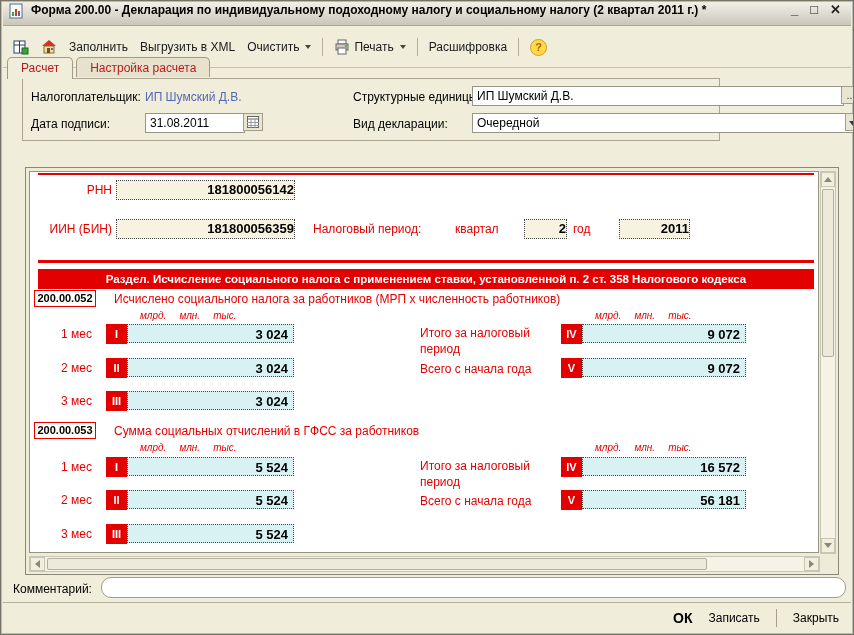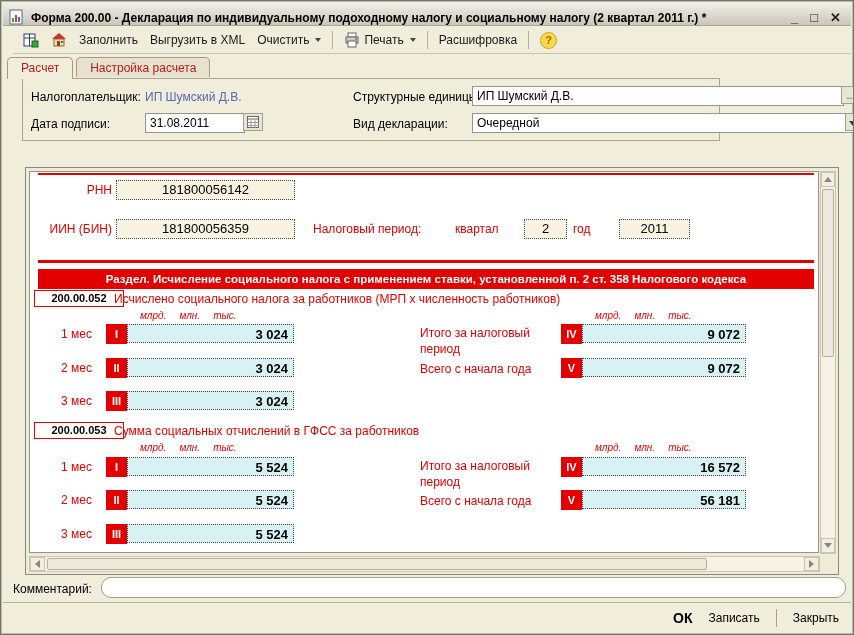--- a/index.html
+++ b/index.html
@@ -2,27 +2,27 @@
 <html><head>
 <meta charset="utf-8">
 <style>
   html,body{margin:0;padding:0;background:#808080;}
   #window{width:854px;height:635px;position:relative;background:#f0edda;border:1px solid #75746a;
     box-sizing:border-box;font-family:"Liberation Sans",sans-serif;overflow:hidden;
     box-shadow:inset 0 0 0 1px #babab0;}
   
   .titlebar{position:absolute;left:2px;top:2px;right:2px;height:23px;
     background:linear-gradient(#f0eee7,#cac6b9);border-bottom:1px solid #a9a599;
-    display:flex;align-items:flex-end;gap:6px;padding:0 6px;box-sizing:border-box;}
+    display:flex;align-items:flex-start;gap:6px;padding:0 6px;box-sizing:border-box;}
   .title-text{flex:1;font-size:12px;font-weight:bold;color:#000;white-space:nowrap;overflow:hidden;}
   .win-controls{display:flex;gap:12px;align-items:center;padding-right:4px;}
   .win-glyph{font-size:13px;font-weight:bold;color:#222;line-height:14px;cursor:default;}
   
-  .toolbar{position:absolute;left:2px;top:26px;right:2px;height:27px;display:flex;align-items:center;
-    gap:2px;padding:0 5px;border-bottom:1px solid #c6c2af;box-sizing:border-box;margin-left:10px;}
+  .toolbar{position:absolute;left:2px;top:26px;right:2px;height:41px;display:flex;align-items:center;
+    gap:2px;padding:0 5px;border-bottom:1px solid #c6c2af;box-sizing:border-box;}
   .tb-btn{display:flex;align-items:center;gap:4px;font-size:12px;color:#1a1a1a;padding:3px 5px;border-radius:3px;}
   .tb-sep{width:1px;height:18px;background:#b3ae9b;margin:0 4px;}
   .arr{width:0;height:0;border-left:3px solid transparent;border-right:3px solid transparent;border-top:4px solid #444;margin-left:2px;}
   
   .main-tabs{position:absolute;left:6px;top:56px;display:flex;gap:3px;z-index:3;}
   .mtab{font-size:12px;padding:3px 13px 2px;border:1px solid #a29a86;border-bottom:none;
     border-radius:5px 5px 0 0;background:#e6e2ce;color:#b91c1c;}
   .mtab.active{background:#f0edda;padding-bottom:4px;margin-bottom:-2px;}
   .fields-panel{position:absolute;left:6px;top:77px;width:698px;height:63px;border:1px solid #aaa490;
     background:#f0edda;box-sizing:border-box;z-index:2;margin-left:15px;}
@@ -48,28 +48,28 @@
   .hscroll{position:absolute;left:3px;top:388px;width:791px;height:16px;background:#f6f3e6;border:1px solid #cac6b2;box-sizing:border-box;}
   .sb-btn{position:absolute;background:#f2efe0;border:1px solid #c9c5b1;display:flex;align-items:center;justify-content:center;box-sizing:border-box;}
   .sb-thumb{position:absolute;background:#eeeadb;border:1px solid #b3af9d;border-radius:2px;box-sizing:border-box;}
   .tri-up{width:0;height:0;border-left:4px solid transparent;border-right:4px solid transparent;border-bottom:5px solid #8a8878;}
   .tri-down{width:0;height:0;border-left:4px solid transparent;border-right:4px solid transparent;border-top:5px solid #8a8878;}
   .tri-left{width:0;height:0;border-top:4px solid transparent;border-bottom:4px solid transparent;border-right:5px solid #8a8878;}
   .tri-right{width:0;height:0;border-top:4px solid transparent;border-bottom:4px solid transparent;border-left:5px solid #8a8878;}
   
   .redline{position:absolute;background:#e30000;}
   .rlab{position:absolute;color:#e30000;font-size:12px;white-space:nowrap;}
-  .dotf{position:absolute;background:#f8f3e1;border:1px dotted #444;font-weight:normal;font-size:13px;
-    color:#000;text-align:center;line-height:18px;height:18px;box-sizing:content-box;}
+  .dotf{position:absolute;background:#f8f3e1;border:1px dotted #444;font-weight:bold;font-size:13px;
+    color:#000;text-align:right;line-height:18px;height:18px;box-sizing:content-box;}
   .cyanf{position:absolute;background:#d8f2f4;border:1px dotted #444;font-weight:bold;font-size:13px;
     color:#000;text-align:right;padding-right:5px;line-height:19px;height:19px;box-sizing:border-box;}
   .roman{position:absolute;width:21px;height:20px;background:#e30000;color:#fff;font-weight:bold;
     font-size:11px;text-align:center;line-height:20px;box-sizing:border-box;}
   .units{position:absolute;color:#e30000;font-style:italic;font-size:10px;display:flex;gap:13px;}
-  .codebox{position:absolute;width:90px;height:17px;border:1px solid #e30000;background:#fffef8;
+  .codebox{position:absolute;width:62px;height:17px;border:1px solid #e30000;background:#fffef8;
     font-weight:bold;font-size:11px;color:#000;text-align:center;line-height:15px;box-sizing:border-box;}
   .meslab{position:absolute;width:62px;text-align:right;color:#e30000;font-size:12px;}
   .totlab{position:absolute;width:140px;color:#e30000;font-size:12px;line-height:16px;}
   .banner{position:absolute;left:8px;width:776px;height:20px;background:#e30000;color:#fff;
     font-weight:bold;font-size:11.5px;text-align:center;line-height:20px;}
   .ftitle{position:absolute;left:480px;top:8px;width:256px;text-align:right;font-size:15px;font-weight:bold;white-space:nowrap;}
   .serif-red{font-family:"Liberation Serif",serif;color:#e30000;}
   .num-black{color:#000;}
   
   .comment-label{position:absolute;left:12px;top:581px;font-size:12px;color:#000;}

